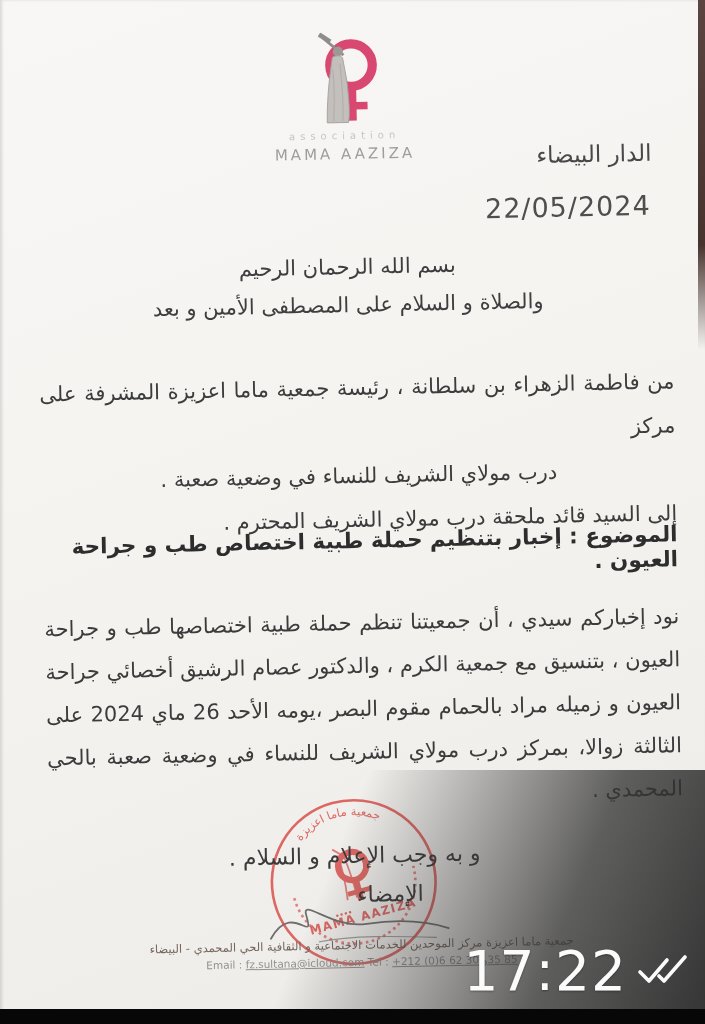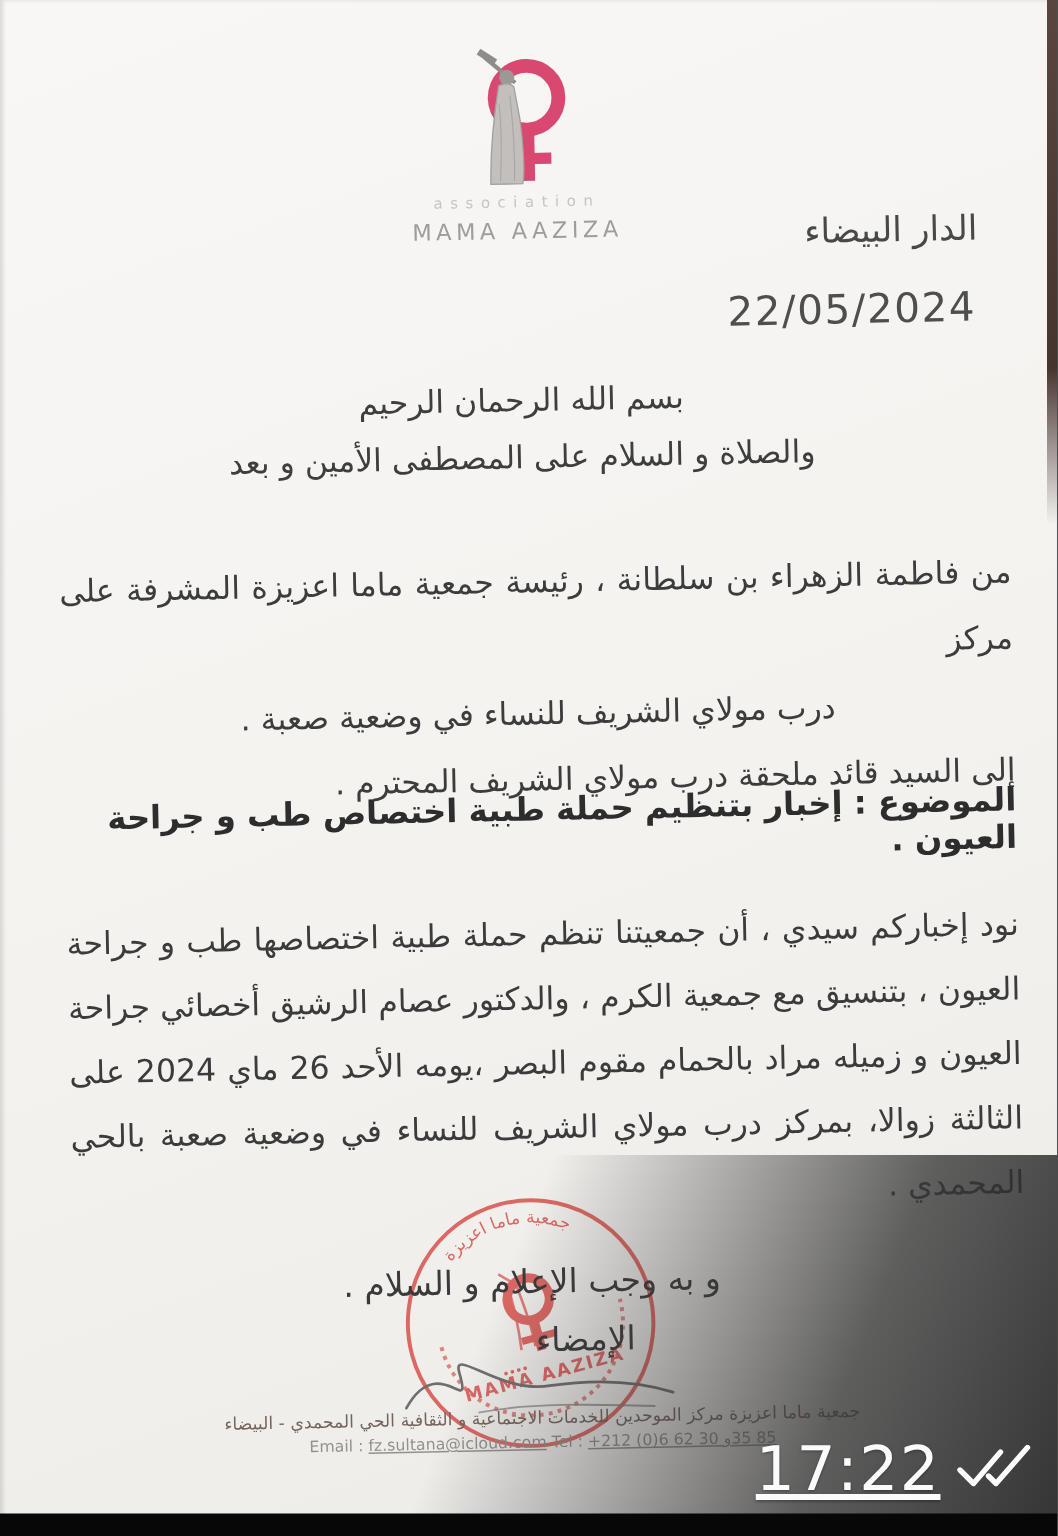--- a/index.html
+++ b/index.html
@@ -38,21 +38,21 @@
   .footer-line1{font-size:11.5px;color:#75655c;direction:rtl;}
   .footer-line2{font-size:10.5px;color:#94908d;margin-top:4px;direction:ltr;}
   .footer-link{text-decoration:underline;}
   
   .edge-right{position:absolute;top:0;right:0;width:7px;height:350px;
     background:linear-gradient(180deg,#5a4541 0%,#47342f 70%,rgba(71,52,47,0) 100%);}
   .corner-shade{position:absolute;left:0;right:0;bottom:14px;height:240px;pointer-events:none;
     background:linear-gradient(112deg,rgba(30,30,30,0) 46%,rgba(54,54,54,0.78) 78%,rgba(38,38,38,0.92) 100%);}
   .bottom-bar{position:absolute;bottom:0;left:0;width:100%;height:15px;background:#070707;}
   .time-row{position:absolute;bottom:21px;right:14px;display:flex;align-items:center;gap:10px;color:#fbfbfb;}
-  .time-text{font-size:41px;letter-spacing:1px;text-shadow:0 1px 2px rgba(0,0,0,0.35);text-decoration:underline;}
+  .time-text{font-size:55px;letter-spacing:1px;text-shadow:0 1px 2px rgba(0,0,0,0.35);}
   .check-svg{width:54px;height:32px;display:block;}
 </style>
 </head>
 <body>
 
 <div class="screen">
 
   <div class="letter">
 
     <div class="logo">

